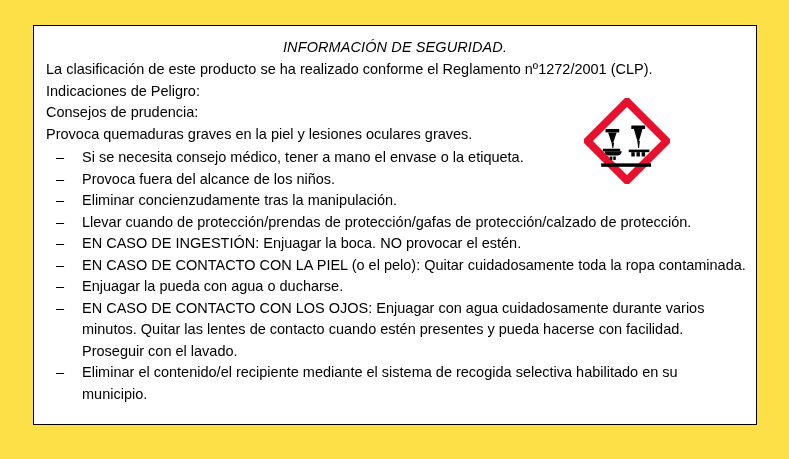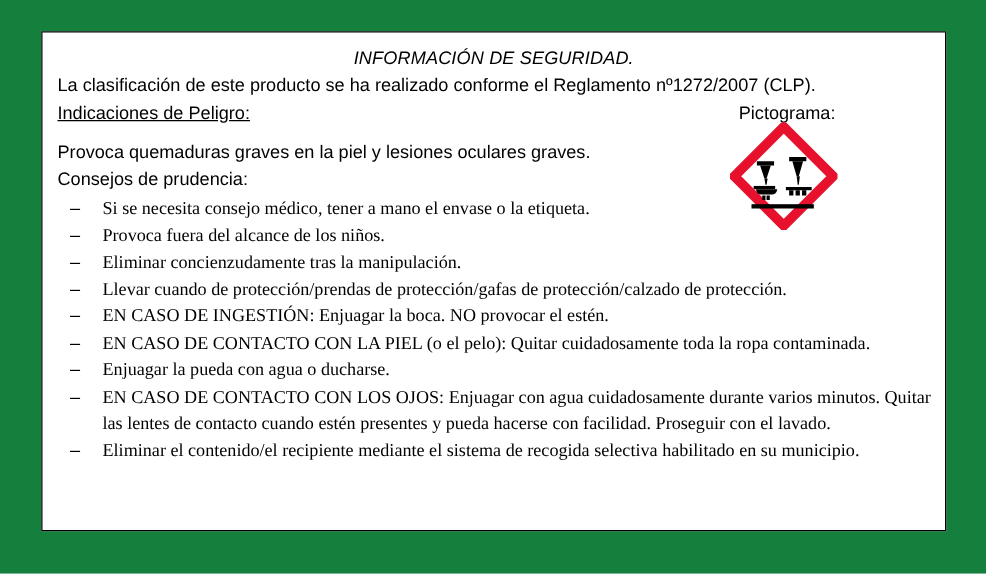--- a/index.html
+++ b/index.html
@@ -11,21 +11,21 @@
     height: 459px;
     background: #ffffff;
     font-family: "Liberation Sans", sans-serif;
     color: #000000;
     overflow: hidden;
   }
   .page {
     position: relative;
     width: 789px;
     height: 459px;
-    background: #15803d;
+    background: #fde047;
   }
   .safety-box {
     position: absolute;
     left: 33px;
     top: 25px;
     width: 724px;
     height: 400px;
     border: 1px solid #000000;
     box-sizing: border-box;
     background: #ffffff;
@@ -42,22 +42,21 @@
   .para {
     font-size: 14.5px;
     line-height: 21.5px;
     margin: 0 0 0 2px;
     white-space: nowrap;
   }
   .row-with-label {
     position: relative;
     font-size: 14.5px;
     line-height: 21.5px;
-    margin: 0 0 10px 2px;
-    text-decoration: underline;
+    margin: 0 0 0 2px;
   }
   .pictogram-label {
     position: absolute;
     left: 545px;
     top: 0;
     font-size: 14.5px;
   }
   .list {
     list-style: none;
     margin: 2px 0 0 0;
@@ -70,21 +69,20 @@
     padding-left: 38px;
     margin: 0;
   }
   .list li .dash {
     position: absolute;
     left: 12px;
     top: 0;
   }
   .li-text {
     display: block;
-    font-family: Liberation Serif, serif;
   }
   .ghs-pictogram {
     position: absolute;
     left: 584px;
     top: 98px;
     width: 86px;
     height: 86px;
   }
   .ghs-pictogram svg {
     display: block;
@@ -92,30 +90,29 @@
 </style>
 </head>
 <body>
 
 <div class="page">
 
   <div class="safety-box">
 
     <div class="doc-title">INFORMACIÓN DE SEGURIDAD.</div>
 
-    <div class="para">La clasificación de este producto se ha realizado conforme el Reglamento nº1272/2007 (CLP).</div>
+    <div class="para">La clasificación de este producto se ha realizado conforme el Reglamento nº1272/2001 (CLP).</div>
 
     <div class="row-with-label">
       <span>Indicaciones de Peligro:</span>
-      <span class="pictogram-label">Pictograma:</span>
     </div>
 
+    <div class="para">Consejos de prudencia:</div>
+
     <div class="para">Provoca quemaduras graves en la piel y lesiones oculares graves.</div>
-
-    <div class="para">Consejos de prudencia:</div>
 
     <ul class="list">
       <li>
         <span class="dash">–</span>
         <span class="li-text">Si se necesita consejo médico, tener a mano el envase o la etiqueta.</span>
       </li>
       <li>
         <span class="dash">–</span>
         <span class="li-text">Provoca fuera del alcance de los niños.</span>
       </li>

